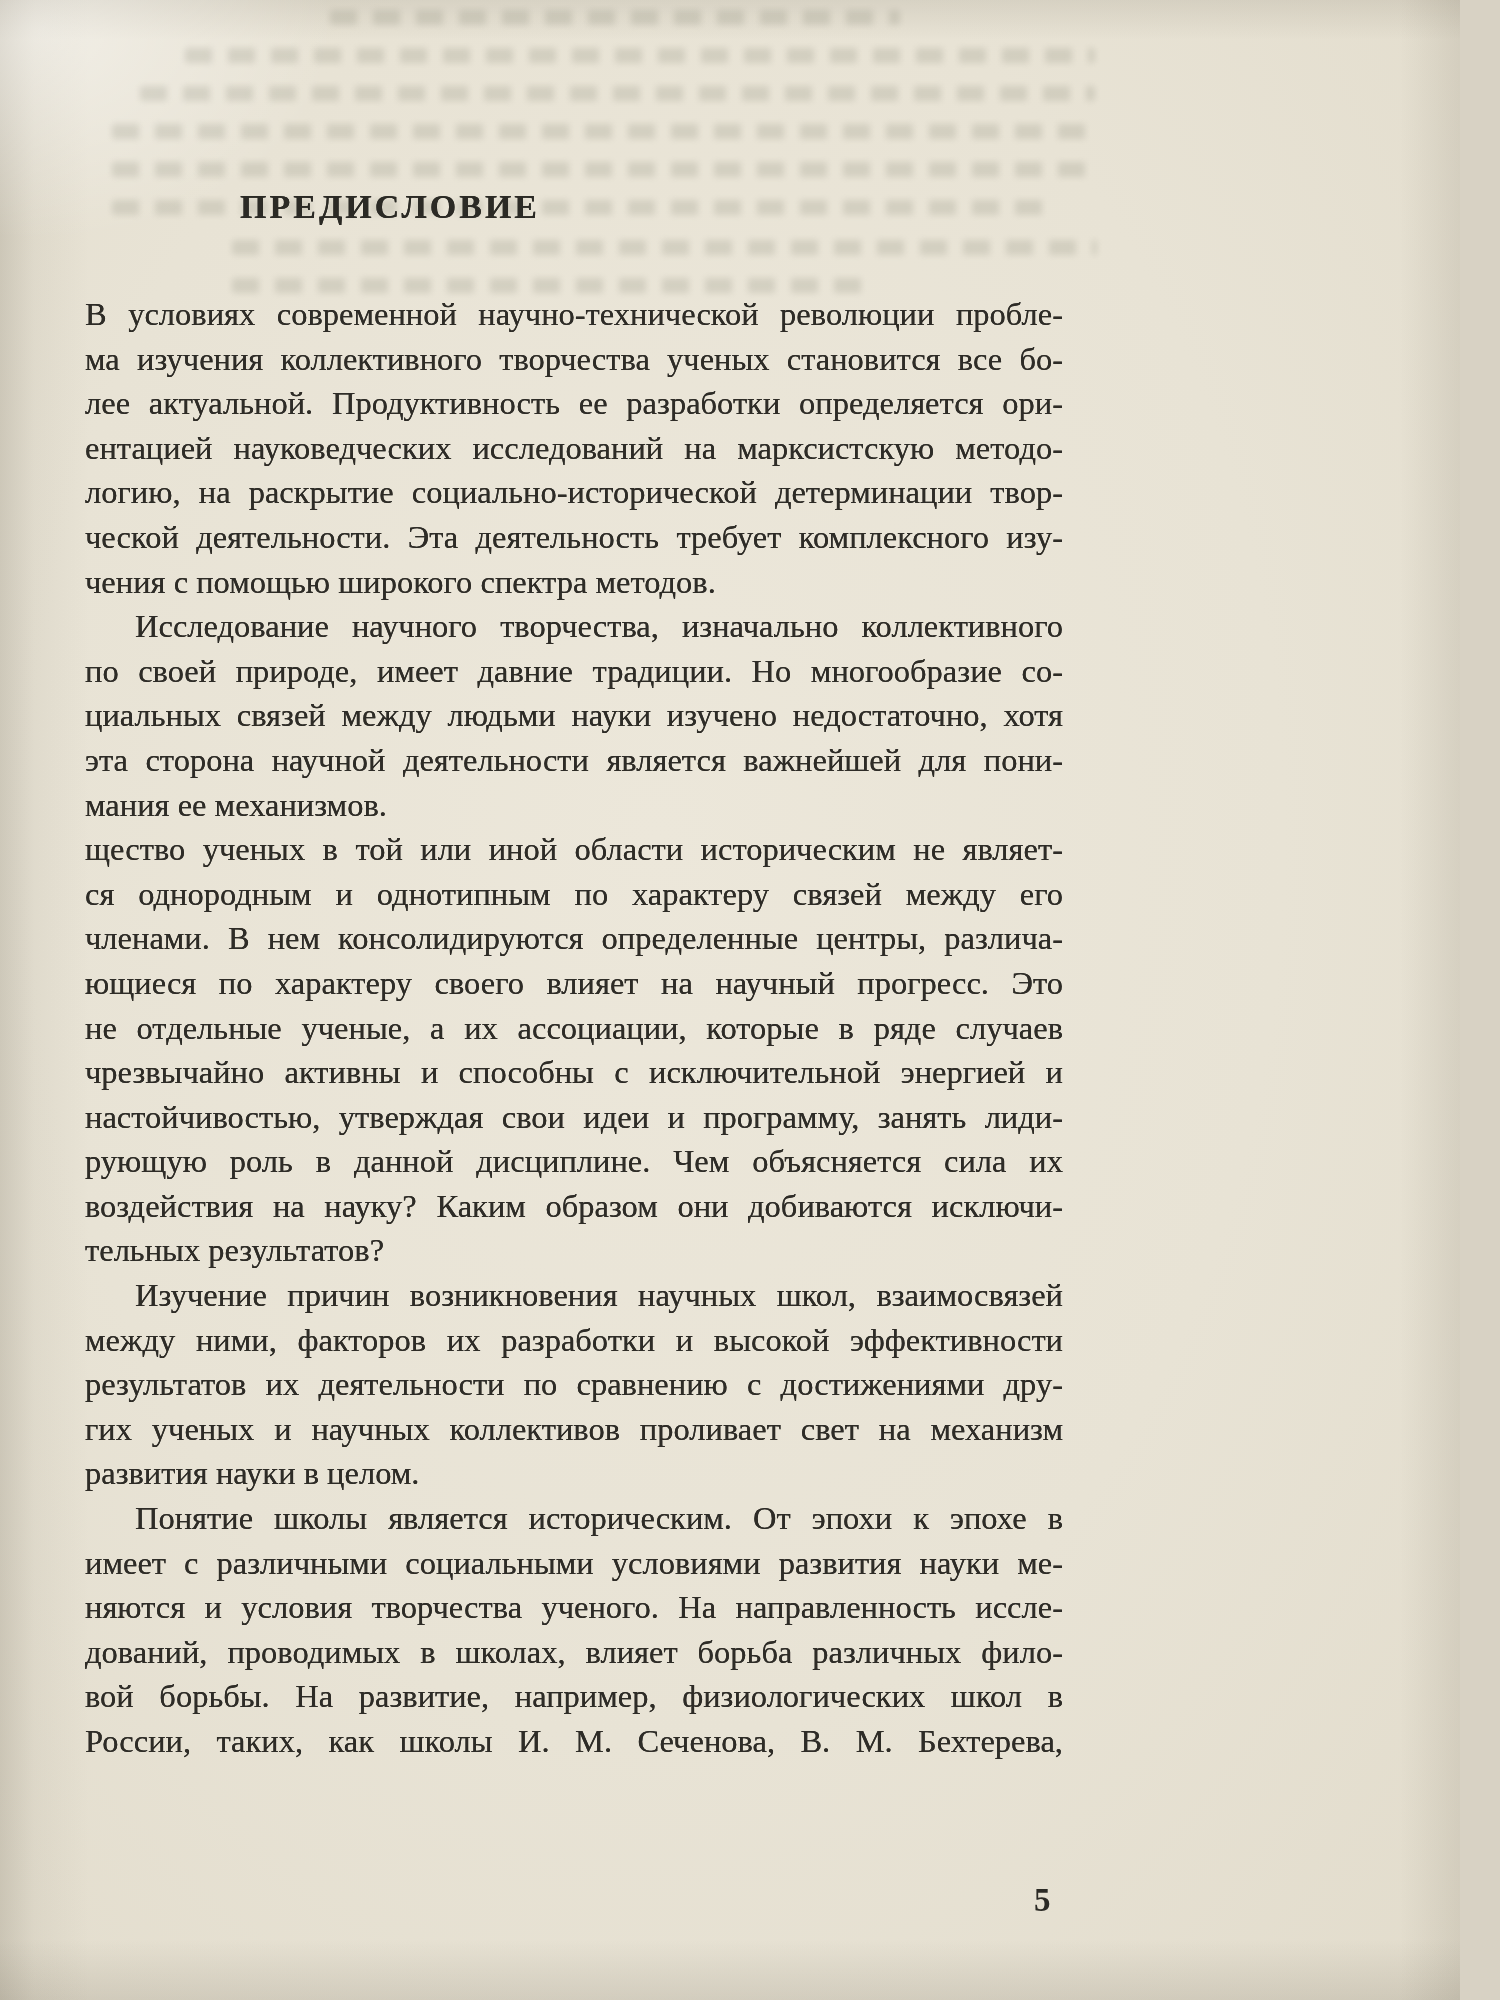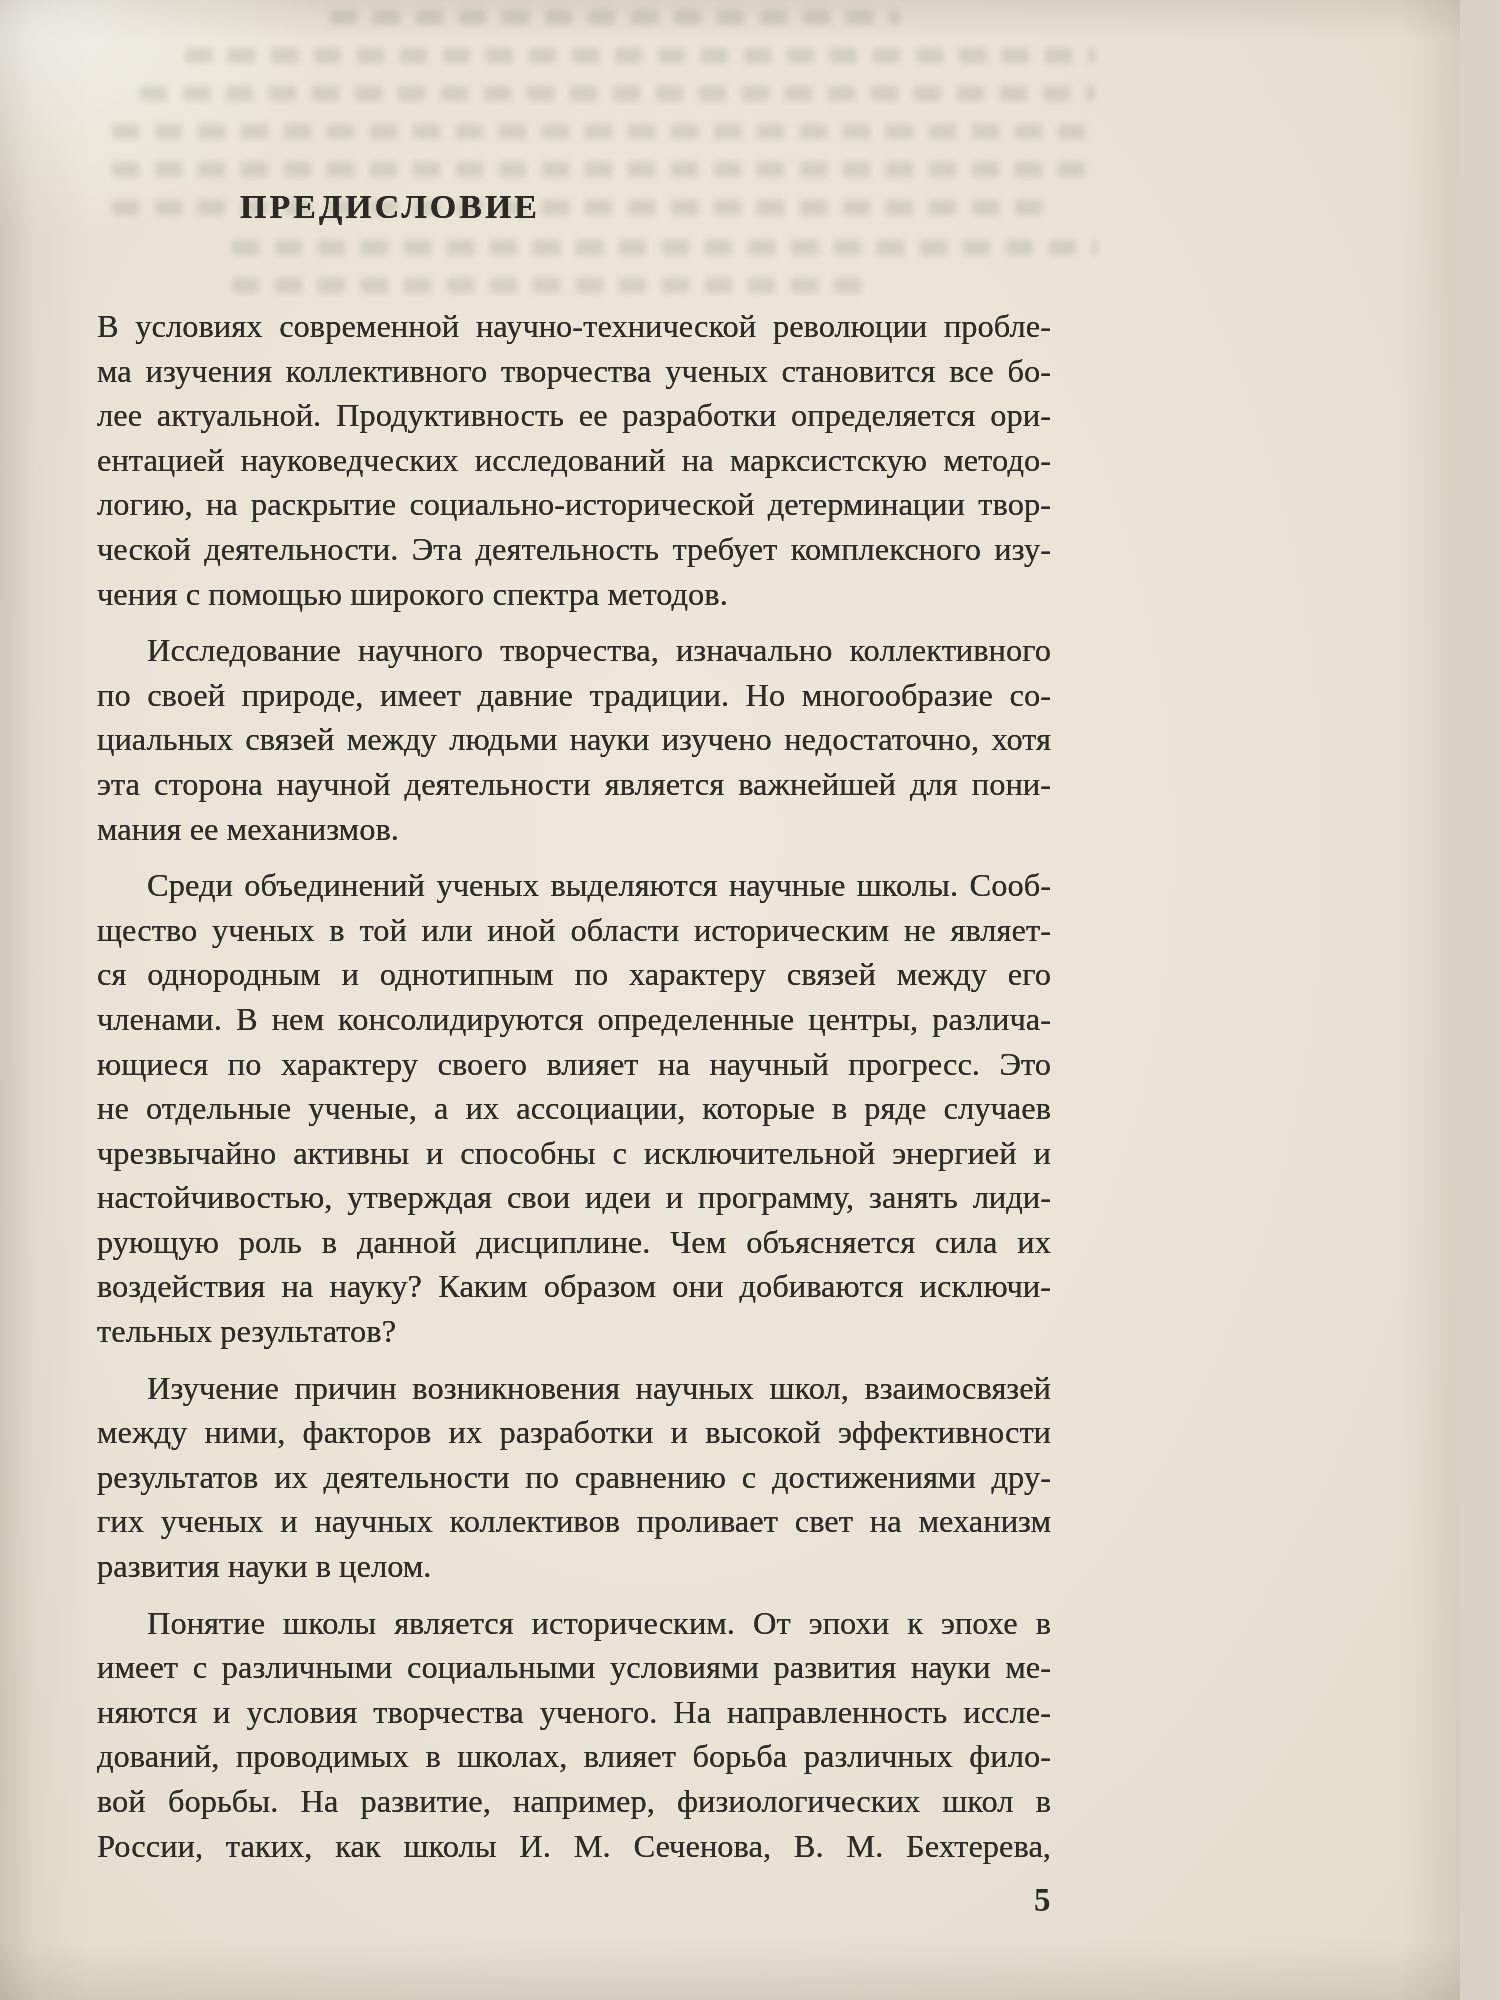--- a/index.html
+++ b/index.html
@@ -54,21 +54,21 @@
 
   .text-block {
     position: absolute;
     left: 85px;
     top: 292px;
     width: 978px;
     font-size: 32.5px;
     line-height: 44.6px;
     text-shadow: 0 0 0.55px currentColor;
   }
-  .para { margin: 12px; }
+  .para { margin: 0; }
   .line {
     text-align: justify;
     text-align-last: justify;
     white-space: normal;
   }
   .line.end { text-align-last: left; }
   .line.indent { text-indent: 50px; }
 
   .page-number {
     position: absolute;
@@ -108,21 +108,20 @@
         <div class="line end">чения с помощью широкого спектра методов.</div>
       </div>
       <div class="para">
         <div class="line indent">Исследование научного творчества, изначально коллективного</div>
         <div class="line">по своей природе, имеет давние традиции. Но многообразие со-</div>
         <div class="line">циальных связей между людьми науки изучено недостаточно, хотя</div>
         <div class="line">эта сторона научной деятельности является важнейшей для пони-</div>
         <div class="line end">мания ее механизмов.</div>
       </div>
       <div class="para">
-        <div class="line indent">Среди объединений ученых выделяются научные школы. Сооб-</div>
         <div class="line">щество ученых в той или иной области историческим не являет-</div>
         <div class="line">ся однородным и однотипным по характеру связей между его</div>
         <div class="line">членами. В нем консолидируются определенные центры, различа-</div>
         <div class="line">ющиеся по характеру своего влияет на научный прогресс. Это</div>
         <div class="line">не отдельные ученые, а их ассоциации, которые в ряде случаев</div>
         <div class="line">чрезвычайно активны и способны с исключительной энергией и</div>
         <div class="line">настойчивостью, утверждая свои идеи и программу, занять лиди-</div>
         <div class="line">рующую роль в данной дисциплине. Чем объясняется сила их</div>
         <div class="line">воздействия на науку? Каким образом они добиваются исключи-</div>
         <div class="line end">тельных результатов?</div>

